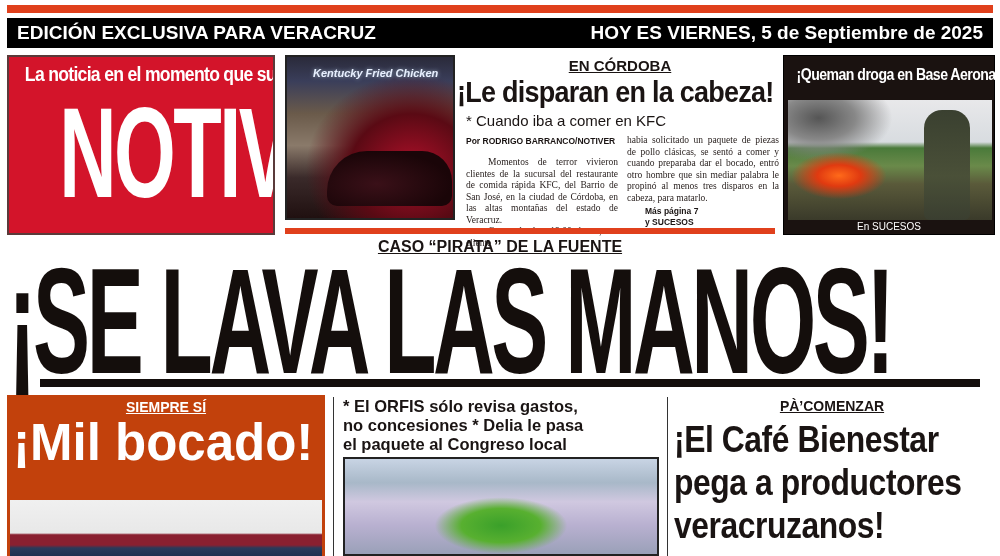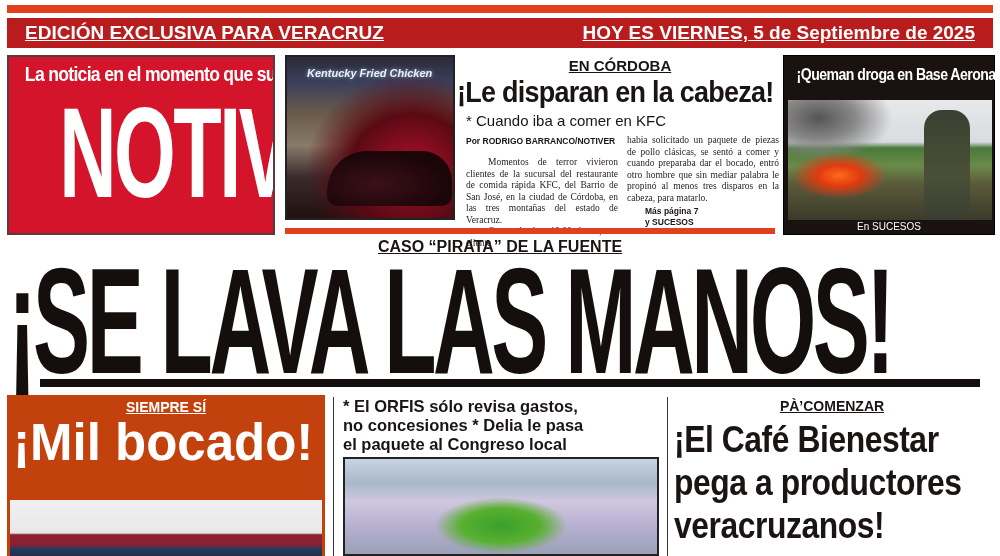--- a/index.html
+++ b/index.html
@@ -3,35 +3,35 @@
 <meta charset="utf-8">
 <style>
   * { box-sizing: border-box; margin: 0; padding: 0; }
   html, body { width: 1000px; height: 556px; overflow: hidden; background: #ffffff; }
   body { position: relative; font-family: "Liberation Sans", sans-serif; color: #1a1413; }
 
   .abs { position: absolute; }
 
   
   .top-rule { left: 7px; top: 5px; width: 986px; height: 8px; background: #e0401c; }
-  .banner { left: 7px; top: 18px; width: 986px; height: 30px; background: #b91c1c; color: #fff;
-            font-weight: bold; font-size: 19px; line-height: 30px; padding: 0 18px; display: flex; justify-content: space-between; text-decoration: underline; }
+  .banner { left: 7px; top: 18px; width: 986px; height: 30px; background: #000000; color: #fff;
+            font-weight: bold; font-size: 19px; line-height: 30px; padding: 0 10px; display: flex; justify-content: space-between; }
   .banner span { white-space: nowrap; }
 
   
   .logo { left: 7px; top: 55px; width: 268px; height: 180px; background: #d3142a; border: 2px solid #5a3a3a; color: #fff; text-align: center; overflow: hidden; }
   .logo .tag { font-family: "Liberation Sans", sans-serif; font-weight: bold; font-size: 20px; margin-top: 6px; letter-spacing: -0.8px; transform: scaleX(0.88); white-space: nowrap; }
   .logo .name { font-family: "Liberation Sans", sans-serif; font-weight: bold; font-size: 128px; line-height: 130px; letter-spacing: -4px; transform: scaleX(0.62); transform-origin: center; margin-top: 2px; white-space: nowrap; }
 
   
   .photo-kfc { left: 285px; top: 55px; width: 170px; height: 165px; border: 2px solid #222;
     background:
       radial-gradient(ellipse at 75% 70%, #b0102a 0%, #5a0a14 35%, transparent 60%),
       linear-gradient(180deg, #2a2a3a 0%, #3a3e5a 15%, #6a5a4a 35%, #8a7a6a 55%, #3a2a2a 75%, #201010 100%); }
-  .photo-kfc .sign { position: absolute; left: 20px; top: 10px; color: #e8f0ff; font-size: 11px; font-weight: bold; font-style: italic; text-shadow: 0 0 4px #9ab; }
+  .photo-kfc .sign { position: absolute; left: 26px; top: 10px; color: #e8f0ff; font-size: 11px; font-weight: bold; font-style: italic; text-shadow: 0 0 4px #9ab; }
   .photo-kfc .car { position: absolute; left: 40px; bottom: 12px; width: 125px; height: 55px; background: radial-gradient(ellipse at 40% 60%, #3a1018 0%, #1a0508 70%); border-radius: 40px 30px 10px 10px; }
 
   .cat-underline { text-decoration: underline; font-weight: bold; }
 
   .kfc-kicker { left: 460px; top: 57px; width: 320px; text-align: center; font-size: 15px; text-decoration: underline; }
   .kfc-head { left: 457px; top: 76px; width: 325px; font-size: 29px; font-weight: bold; letter-spacing: -0.8px; white-space: nowrap; transform: scaleX(0.93); transform-origin: left; }
   .kfc-sub { left: 466px; top: 112px; font-size: 15px; font-weight: normal; white-space: nowrap; }
   .byline { left: 466px; top: 136px; font-size: 8.5px; font-weight: bold; white-space: nowrap; }
   .col-text { font-family: "Liberation Serif", serif; font-size: 9.5px; line-height: 11.5px; text-align: justify; color: #2a2220; }
   .col1 { left: 466px; top: 157px; width: 152px; }
@@ -92,21 +92,21 @@
 <div class="abs photo-kfc">
   <div class="sign">Kentucky Fried Chicken</div>
   <div class="car"></div>
 </div>
 
 <div class="abs kfc-kicker cat-underline">EN CÓRDOBA</div>
 <div class="abs kfc-head">¡Le disparan en la cabeza!</div>
 <div class="abs kfc-sub">* Cuando iba a comer en KFC</div>
 <div class="abs byline">Por RODRIGO BARRANCO/NOTIVER</div>
 <div class="abs col-text col1">
-  <p>Momentos de terror vivieron clientes de la sucursal del restaurante de comida rápida KFC, del Barrio de San José, en la ciudad de Córdoba, en las tres montañas del estado de Veracruz.</p>
+  <p>Momentos de terror vivieron clientes de la sucursal del restaurante de comida rápida KFC, del Barrio de San José, en la ciudad de Córdoba, en las altas montañas del estado de Veracruz.</p>
   <p>Cerca de las 19:00 horas, un cliente</p>
 </div>
 <div class="abs col-text col2">habia solicitado un paquete de piezas de pollo clásicas, se sentó a comer y cuando preparaba dar el bocado, entró otro hombre que sin mediar palabra le propinó al menos tres disparos en la cabeza, para matarlo.</div>
 <div class="abs more">
   <div>Más página 7</div>
   <div>y SUCESOS</div>
 </div>
 <div class="abs kfc-rule"></div>
 
 <div class="abs aero">

